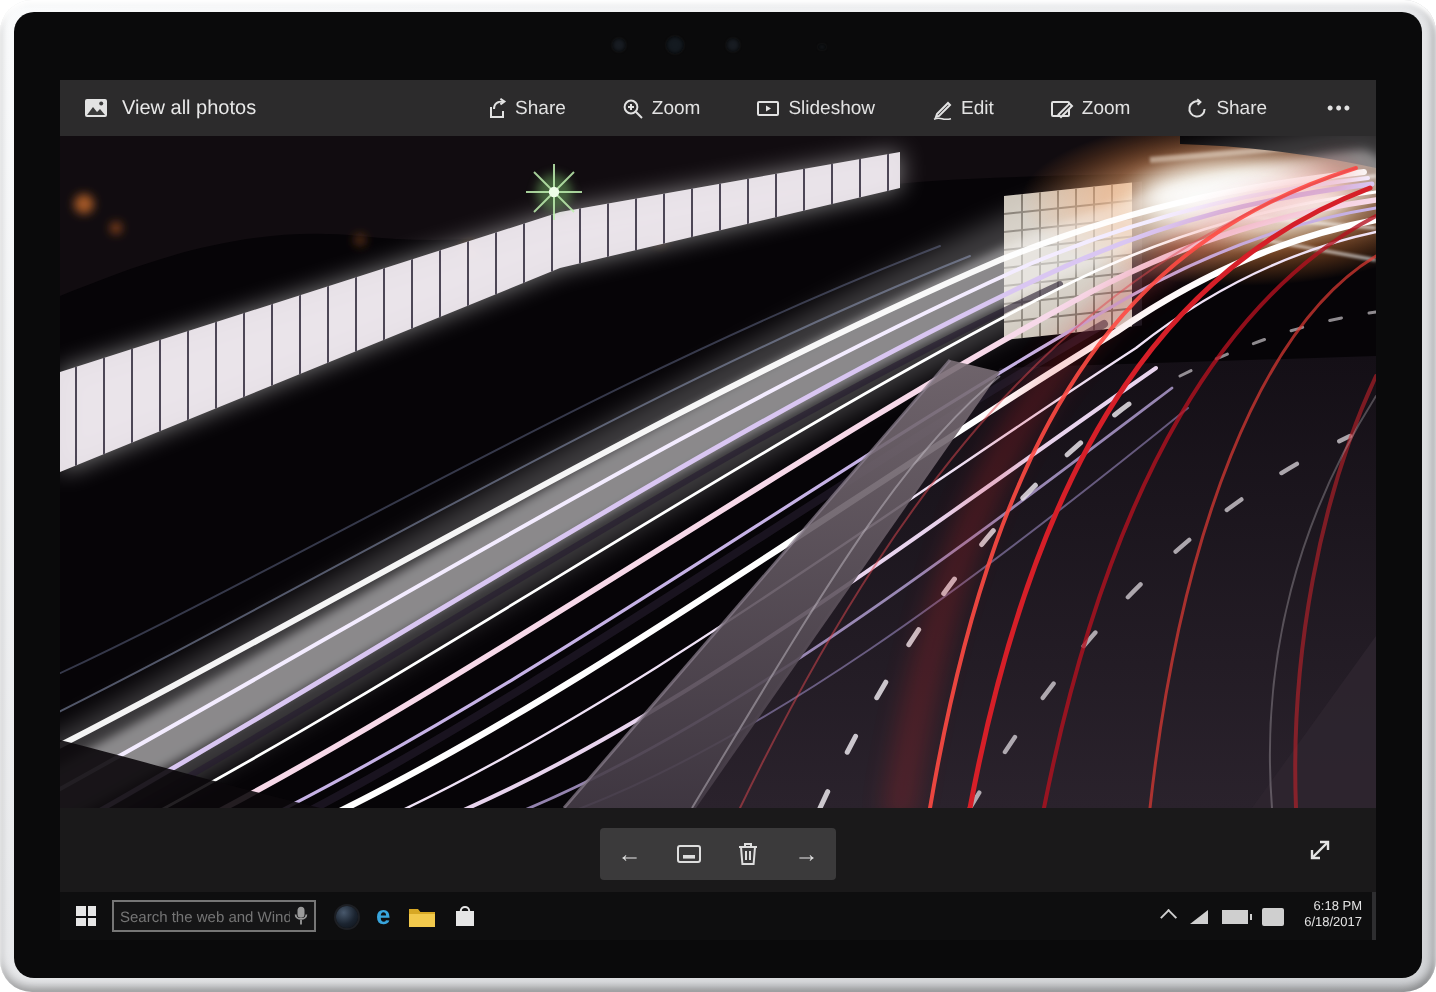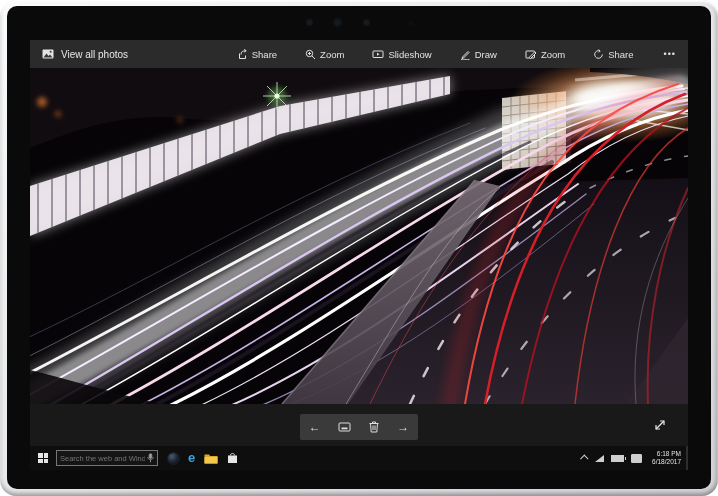--- a/index.html
+++ b/index.html
@@ -119,21 +119,21 @@
           </span>
           <span>Slideshow</span>
         </div>
         <div class="tb-item">
           <span class="icon">
             <svg width="11" height="11" viewBox="0 0 11 11" fill="none" stroke="#e2e2e2" stroke-width="1">
               <path d="M2.5 8 L8 2.5 L9 3.5 L3.5 9 L2 9.5 Z"></path>
                 <path d="M1 10.6 Q3 9.8 5 10.4 T9.5 10.4" stroke-width="0.8"></path>
               </svg>
           </span>
-          <span>Draw</span>
+          <span>Edit</span>
         </div>
         <div class="tb-item">
           <span class="icon">
             <svg width="12" height="11" viewBox="0 0 12 11" fill="none" stroke="#e2e2e2" stroke-width="1">
               <rect x="1" y="2" width="8.5" height="7" rx="0.5"></rect>
                 <path d="M5.5 9.5 L11 4 L9.8 2.8 L4.3 8.3 Z" fill="#2c2b2c"></path>
               </svg>
           </span>
           <span>Zoom</span>
         </div>

